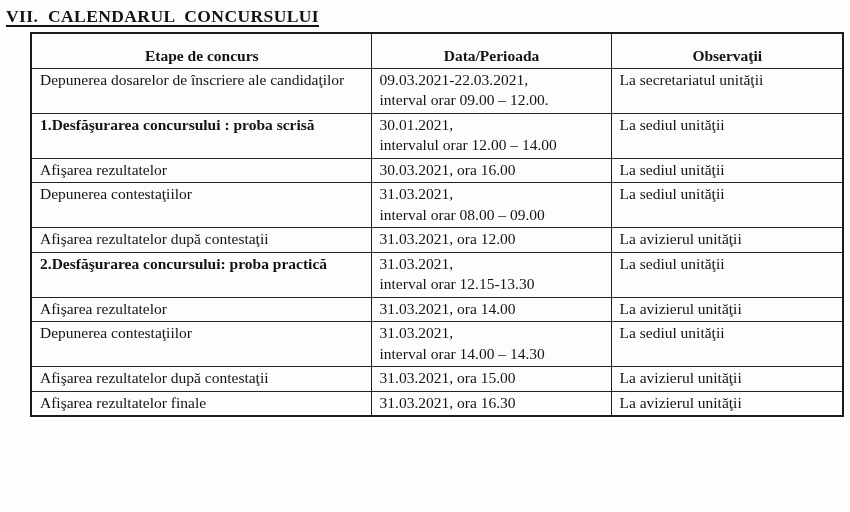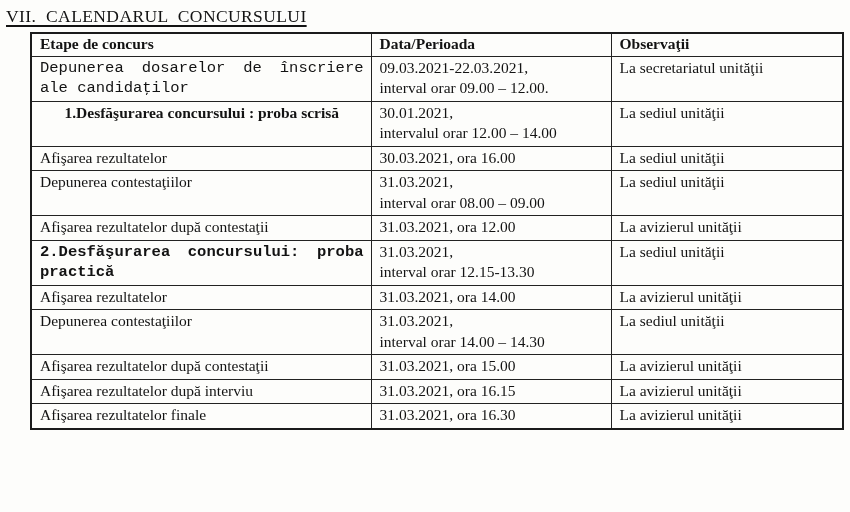--- a/index.html
+++ b/index.html
@@ -11,21 +11,21 @@
     font-family: "Liberation Serif", serif;
     color: #131313;
     overflow: hidden;
   }
   .page {
     padding-top: 6px;
   }
   .title {
     margin: 0 0 5px 6px;
     font-size: 17.5px;
-    font-weight: normal;
+    font-weight: bold;
     letter-spacing: 0.4px;
     word-spacing: 5px;
     text-decoration: underline;
     text-underline-offset: 3px;
     text-decoration-thickness: 1.5px;
     white-space: nowrap;
   }
   table.calendar {
     border-collapse: collapse;
     table-layout: fixed;
@@ -39,27 +39,27 @@
   th, td {
     border: 1.5px solid #222;
     padding: 1px 7px 2px 8px;
     font-size: 15.5px;
     line-height: 20.5px;
     vertical-align: top;
     overflow: hidden;
   }
   th {
     font-weight: bold;
-    text-align: left;
-    padding-top: 0;
+    text-align: center;
+    padding-top: 12px;
     padding-bottom: 1px;
   }
   td.date { white-space: pre-line; }
-  td.bold { font-weight: bold; text-align: center; }
-  td.justify { text-align: justify; font-family: Liberation Mono, monospace; }
+  td.bold { font-weight: bold; }
+  td.justify { text-align: justify; }
 </style>
 </head>
 <body>
 
 <div class="page">
   <h1 class="title">VII. CALENDARUL CONCURSULUI</h1>
 
   <table class="calendar">
     <colgroup>
       <col class="col-stage">
@@ -118,24 +118,19 @@
           <td class="date">31.03.2021,
 interval orar  14.00 – 14.30</td>
           <td class="obs">La sediul unităţii</td>
         </tr>
         <tr>
           <td class="stage">Afişarea rezultatelor după contestaţii</td>
           <td class="date">31.03.2021, ora 15.00</td>
           <td class="obs">La avizierul unităţii</td>
         </tr>
         <tr>
-          <td class="stage">Afişarea rezultatelor după interviu</td>
-          <td class="date">31.03.2021, ora 16.15</td>
-          <td class="obs">La avizierul unităţii</td>
-        </tr>
-        <tr>
           <td class="stage">Afişarea rezultatelor finale</td>
           <td class="date">31.03.2021, ora 16.30</td>
           <td class="obs">La avizierul unităţii</td>
         </tr>
       </tbody>
   </table>
 </div>
 
 </body></html>

